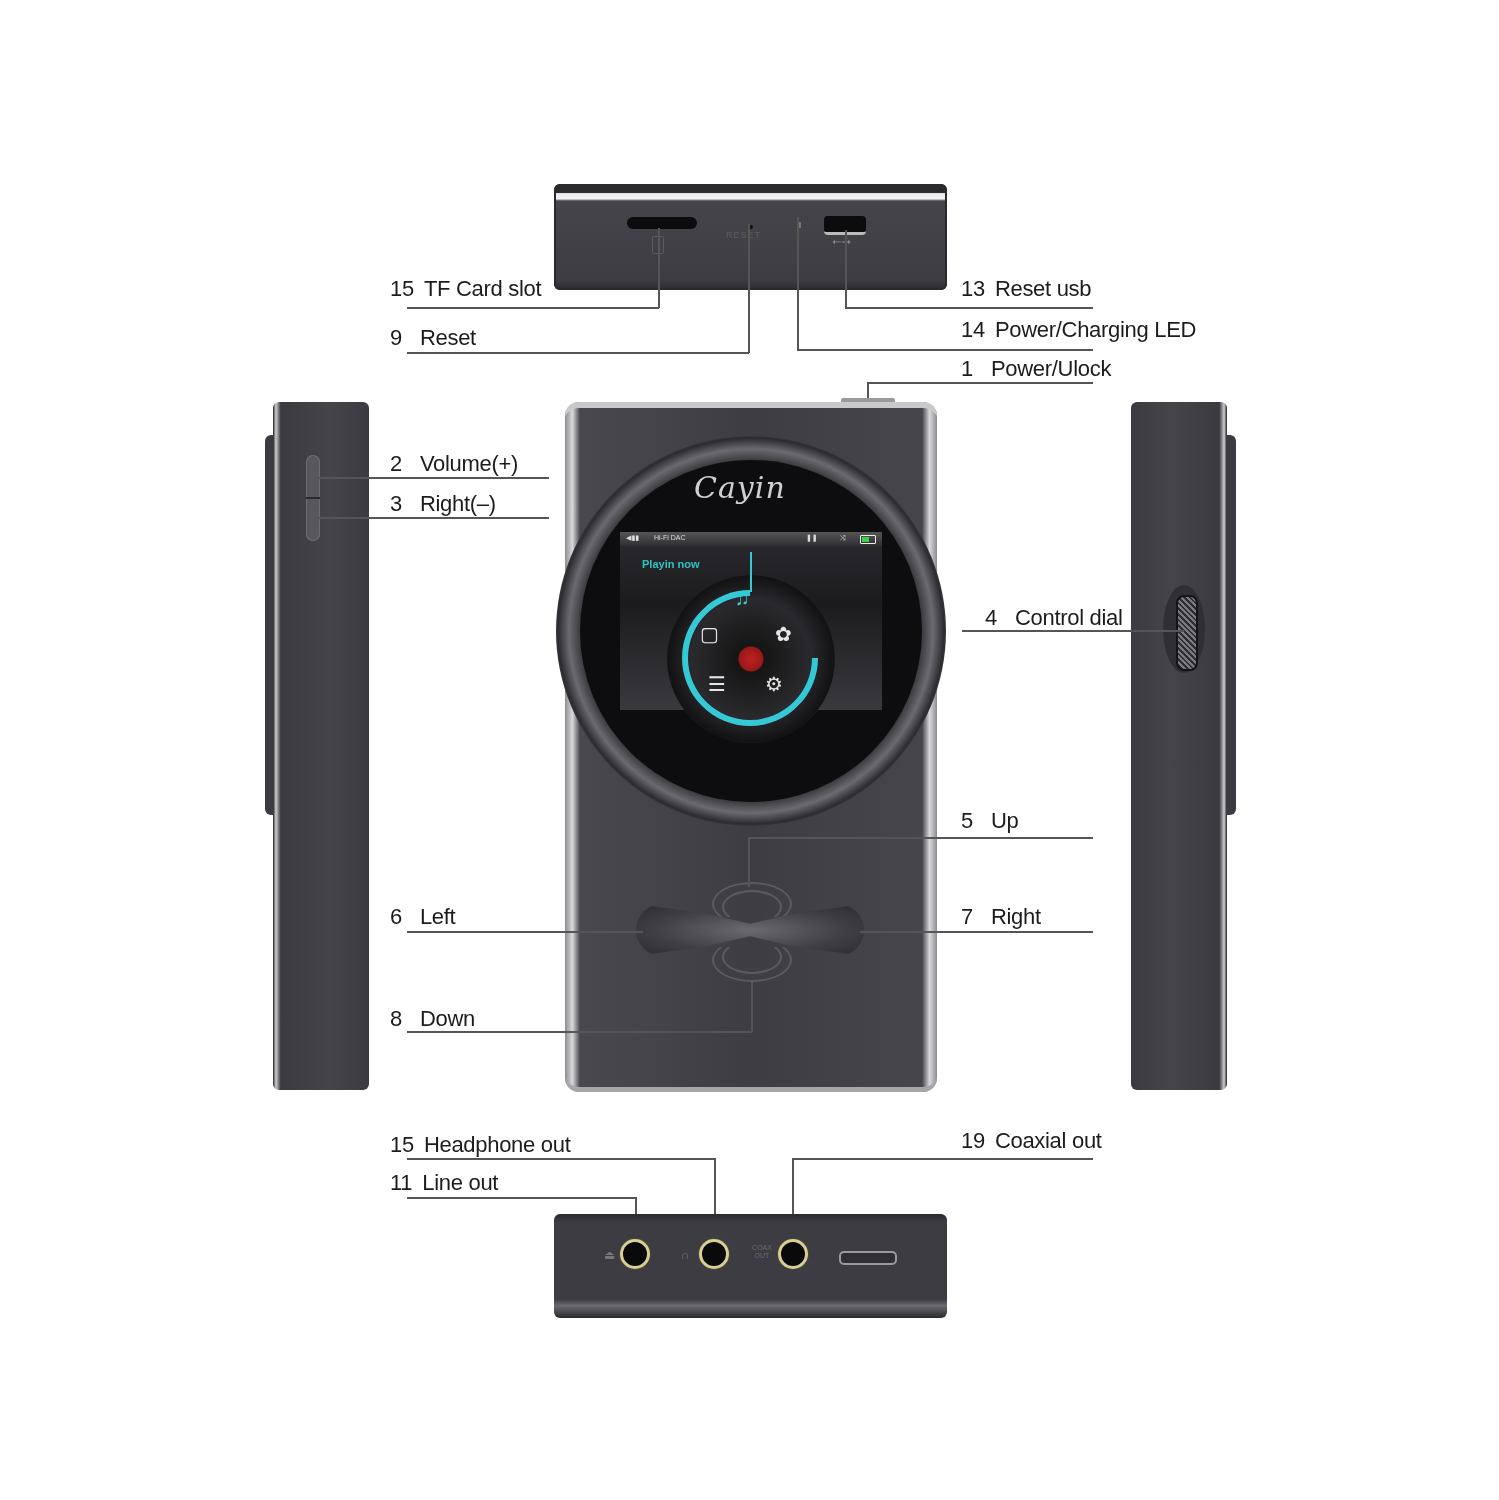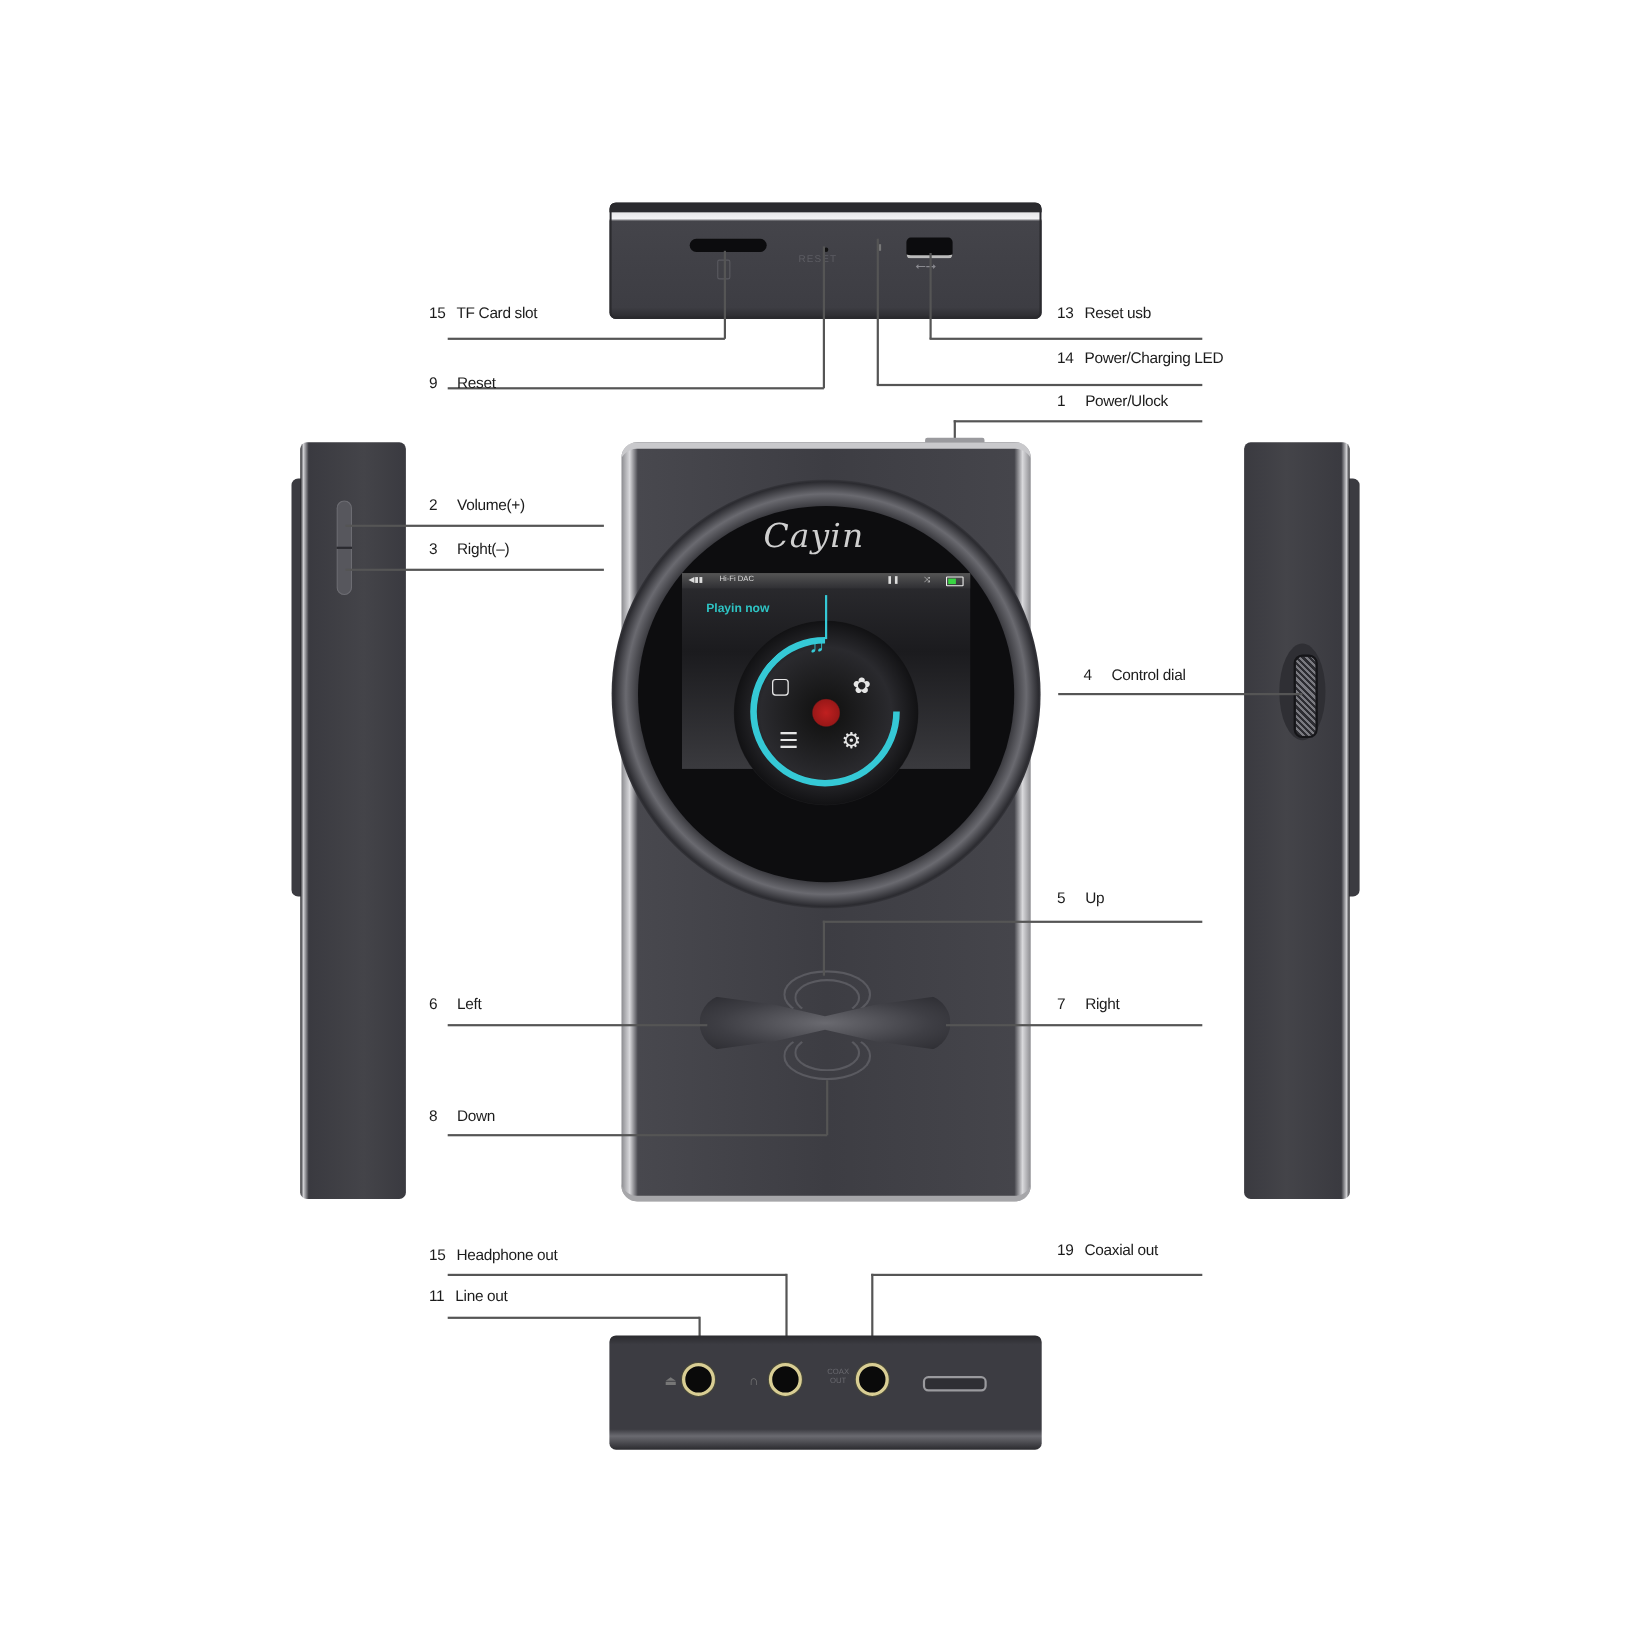--- a/index.html
+++ b/index.html
@@ -1,36 +1,36 @@
 <!DOCTYPE html>
 <html><head>
 <meta charset="utf-8">
 <style>
   html,body{margin:0;padding:0;background:#ffffff;}
   body{width:1499px;height:1500px;position:relative;overflow:hidden;font-family:"Liberation Sans","DejaVu Sans",sans-serif;}
   .abs{position:absolute;}
-  .label{position:absolute;font-size:14px;color:#1c1c1c;white-space:nowrap;letter-spacing:-0.3px;font-family:"Liberation Sans",sans-serif;}
+  .label{position:absolute;font-size:22px;color:#1c1c1c;white-space:nowrap;letter-spacing:-0.3px;font-family:"Liberation Sans",sans-serif;}
   .label .num{display:inline-block;margin-right:10px;}
   .line{position:absolute;background:#555;}
   
   #top-view{left:554px;top:184px;width:393px;height:106px;border-radius:6px;background:linear-gradient(180deg,#2b2b2f 0%,#2b2b2f 8%,#e8e8ea 9%,#f3f3f5 14%,#44444a 16%,#3d3d43 90%,#2a2a2e 100%);box-shadow:inset 0 0 0 2px #2a2a2e;}
   #tf-slot{left:73px;top:33px;width:70px;height:12px;border-radius:6px;background:#0c0c0e;}
   #tf-icon{left:98px;top:52px;width:10px;height:16px;border:1px solid #5a5a60;border-radius:2px;}
   #reset-hole{left:195px;top:41px;width:4px;height:4px;border-radius:50%;background:#111;}
   #reset-text{left:172px;top:46px;font-size:9px;color:#5d5d63;letter-spacing:1px;}
   #led{left:245px;top:38px;width:2px;height:6px;background:#777;}
   #usb-port{left:270px;top:32px;width:42px;height:16px;border-radius:4px;background:#0c0c0e;border-bottom:3px solid #bbb;}
   #usb-icon{left:278px;top:50px;font-size:12px;color:#8a8a90;}
   
   #front{left:565px;top:402px;width:372px;height:690px;border-radius:14px;background:linear-gradient(90deg,#8c8c90 0%,#d9d9dc 2%,#48484e 4%,#3d3d43 50%,#45454b 96%,#d9d9dc 98%,#8c8c90 100%);box-shadow:inset 0 8px 0 -2px #c9c9cc,inset 0 -6px 0 -1px #a6a6a9;}
   #power-btn{left:841px;top:398px;width:54px;height:6px;background:#9a9a9e;border-radius:2px;}
   #screen-ring{left:556px;top:436px;width:390px;height:390px;border-radius:50%;background:radial-gradient(circle,#3b3b40 0%,#3b3b40 62%,#6a6a70 66%,#2b2b30 70%,#5a5a60 73%,#25252a 100%);}
   #screen-inner{left:580px;top:460px;width:342px;height:342px;border-radius:50%;background:#0d0d0f;overflow:hidden;}
   #brand{left:114px;top:10px;font-family:"DejaVu Serif",serif;font-style:italic;font-size:30px;color:#cfcfcf;letter-spacing:1px;}
-  #lcd{left:40px;top:61px;width:262px;height:178px;background:linear-gradient(180deg,#2c2c30 0%,#1b1b1e 40%,#3a3a3e 100%);}
+  #lcd{left:40px;top:72px;width:262px;height:178px;background:linear-gradient(180deg,#2c2c30 0%,#1b1b1e 40%,#3a3a3e 100%);}
   #statusbar{left:0;top:0;width:262px;height:14px;background:linear-gradient(180deg,#555 0%,#2f2f33 100%);font-size:7px;color:#ddd;}
   #statusbar span{position:absolute;top:2px;}
   #battery{right:6px;top:3px;width:14px;height:7px;border:1px solid #eee;border-radius:1px;}
   #battery-fill{left:1px;top:1px;width:7px;height:5px;background:#39d443;}
   #playing-now{left:22px;top:26px;font-size:11px;font-weight:bold;color:#2ec4c4;}
   #disc{left:47px;top:43px;width:168px;height:168px;border-radius:50%;background:radial-gradient(circle,#c02020 0%,#9a1818 10%,#151515 11%,#2a2a2e 50%,#121214 70%,#3b3b40 73%,#222226 100%);}
   #disc-arc{left:62px;top:58px;width:124px;height:124px;border-radius:50%;border:6px solid transparent;border-left-color:#35c9d6;border-top-color:#35c9d6;border-bottom-color:#35c9d6;transform:rotate(-45deg);}
   .disc-icon{position:absolute;font-size:20px;color:#e6e6e6;}
   
   #dpad{left:636px;top:880px;width:228px;height:100px;}
@@ -70,21 +70,21 @@
 <div class="line" style="left:407px;top:352px;width:342px;height:1.5px;"></div>
 <div class="line" style="left:748px;top:224px;width:1.5px;height:129px;"></div>
 <div class="line" style="left:797px;top:217px;width:1.5px;height:133px;"></div>
 <div class="line" style="left:797px;top:349px;width:296px;height:1.5px;"></div>
 <div class="line" style="left:845px;top:230px;width:1.5px;height:78px;"></div>
 <div class="line" style="left:845px;top:307px;width:248px;height:1.5px;"></div>
 <div class="line" style="left:867px;top:382px;width:226px;height:1.5px;"></div>
 <div class="line" style="left:867px;top:382px;width:1.5px;height:18px;"></div>
 
 <div class="label" style="left:390px;top:276px;"><span class="num">15</span><span>TF Card slot</span></div>
-<div class="label" style="left:390px;top:340px;"><span class="num" style="margin-right:18px">9</span><span>Reset</span></div>
+<div class="label" style="left:390px;top:325px;"><span class="num" style="margin-right:18px">9</span><span>Reset</span></div>
 <div class="label" style="left:961px;top:276px;"><span class="num">13</span><span>Reset usb</span></div>
 <div class="label" style="left:961px;top:317px;"><span class="num">14</span><span>Power/Charging LED</span></div>
 <div class="label" style="left:961px;top:356px;"><span class="num" style="margin-right:18px">1</span><span>Power/Ulock</span></div>
 
 <div id="left-bulge" class="abs"></div>
 <div id="left-side" class="abs"></div>
 <div id="vol-btn" class="abs"></div>
 <div id="vol-divider" class="abs"></div>
 <div class="line" style="left:314px;top:477px;width:235px;height:1.5px;"></div>
 <div class="line" style="left:314px;top:517px;width:235px;height:1.5px;"></div>

